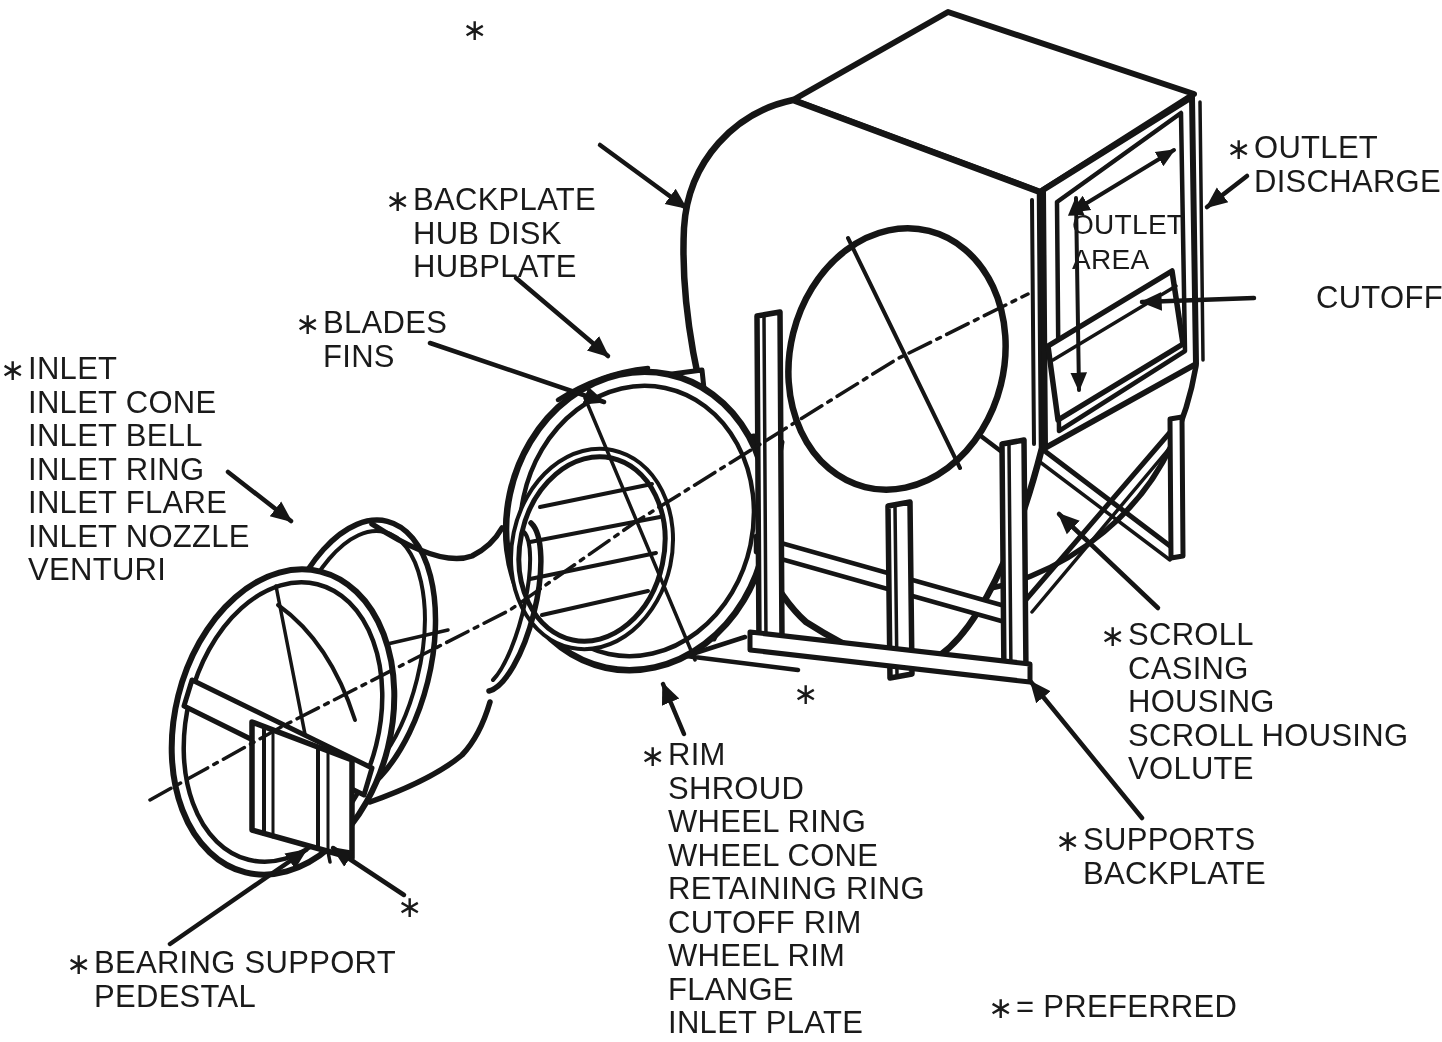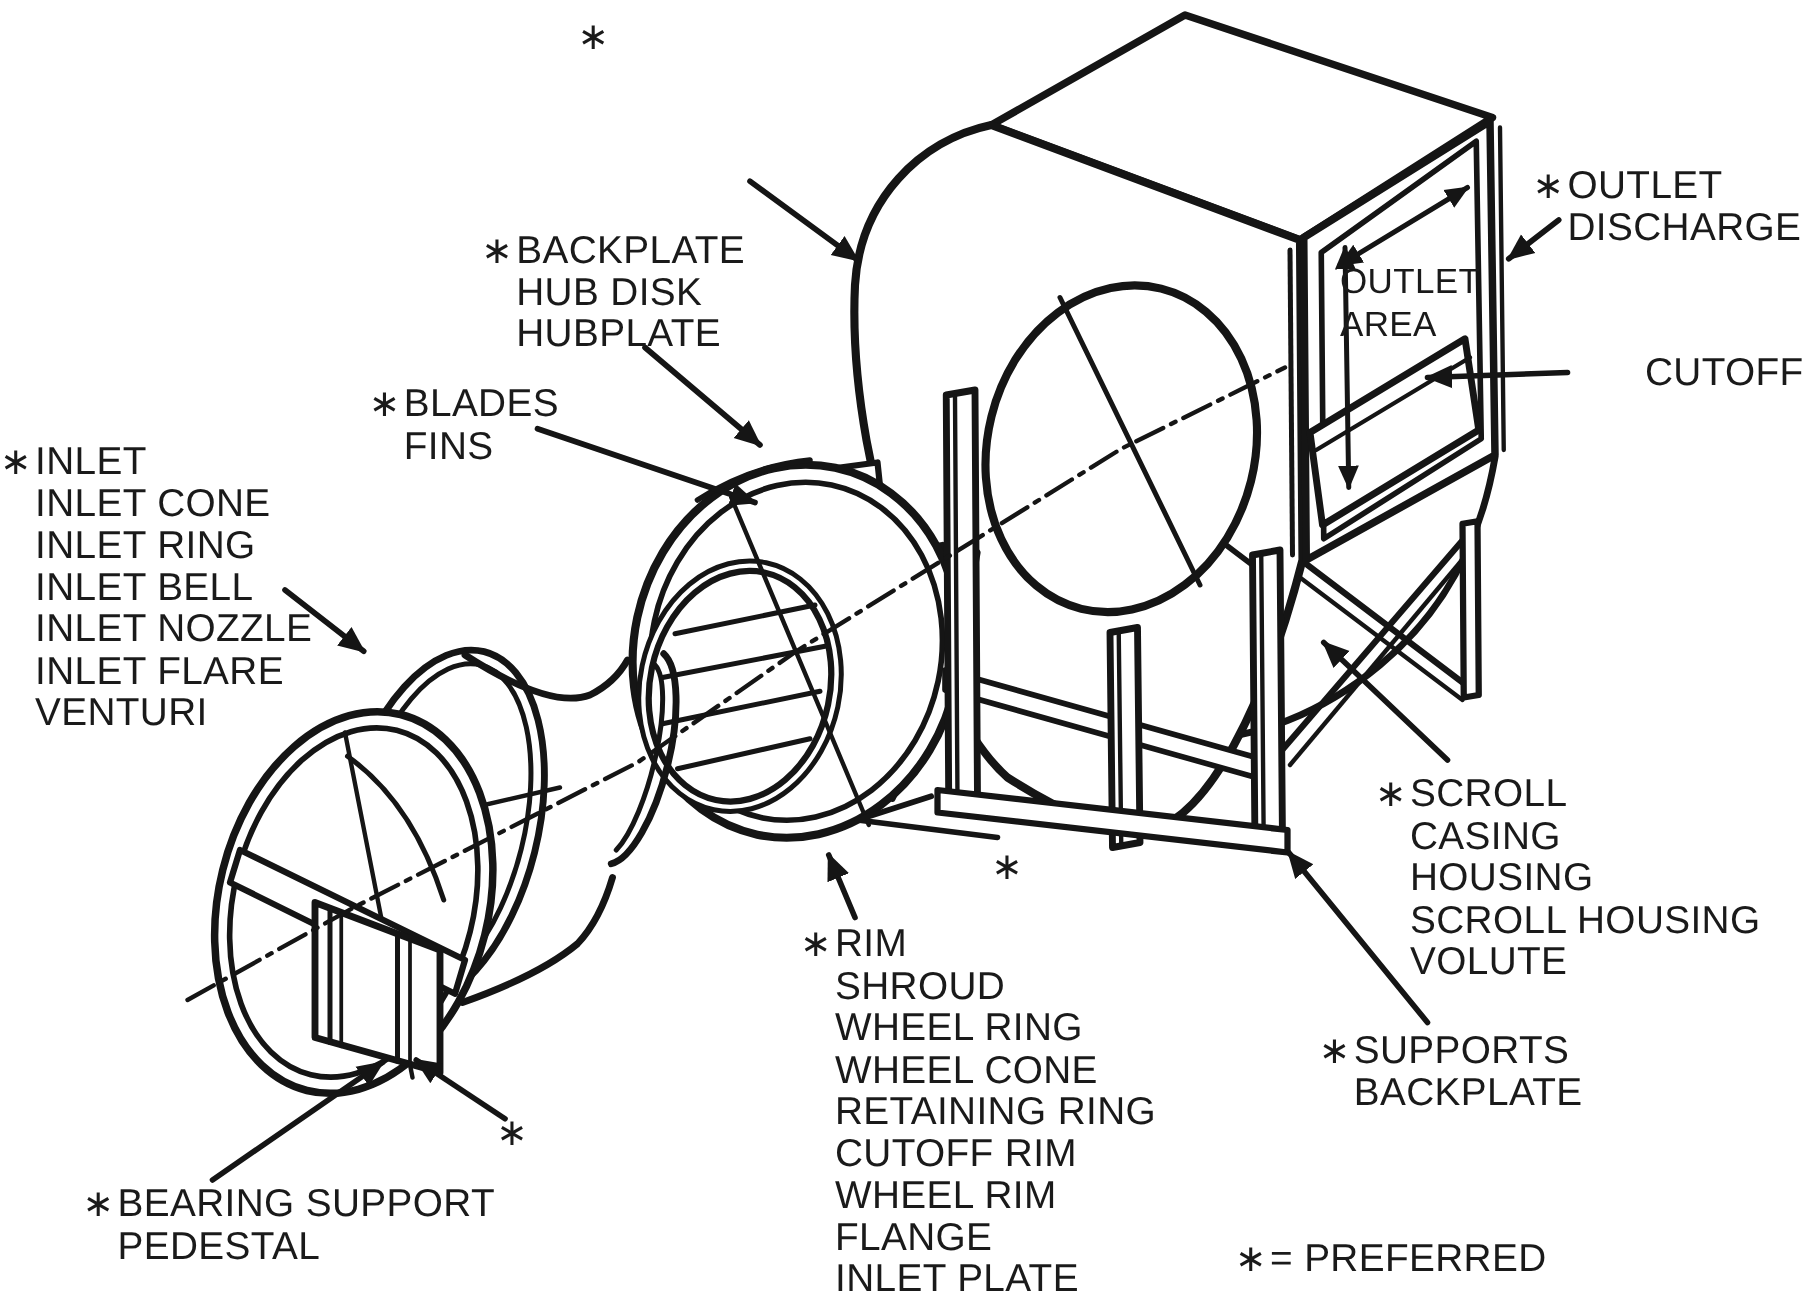--- a/index.html
+++ b/index.html
@@ -165,24 +165,24 @@
       <div>BLADES</div>
       <div>FINS</div>
     </div>
   </div>
 
   <div class="lbl" style="left:0px;top:352px">
     <span class="ast">∗</span>
     <div>
       <div>INLET</div>
       <div>INLET CONE</div>
+      <div>INLET BELL</div>
       <div>INLET RING</div>
-      <div>INLET BELL</div>
+      <div>INLET FLARE</div>
       <div>INLET NOZZLE</div>
-      <div>INLET FLARE</div>
       <div>VENTURI</div>
     </div>
   </div>
 
   <div class="lbl" style="left:1226px;top:131px">
     <span class="ast">∗</span>
     <div>
       <div>OUTLET</div>
       <div>DISCHARGE</div>
     </div>

